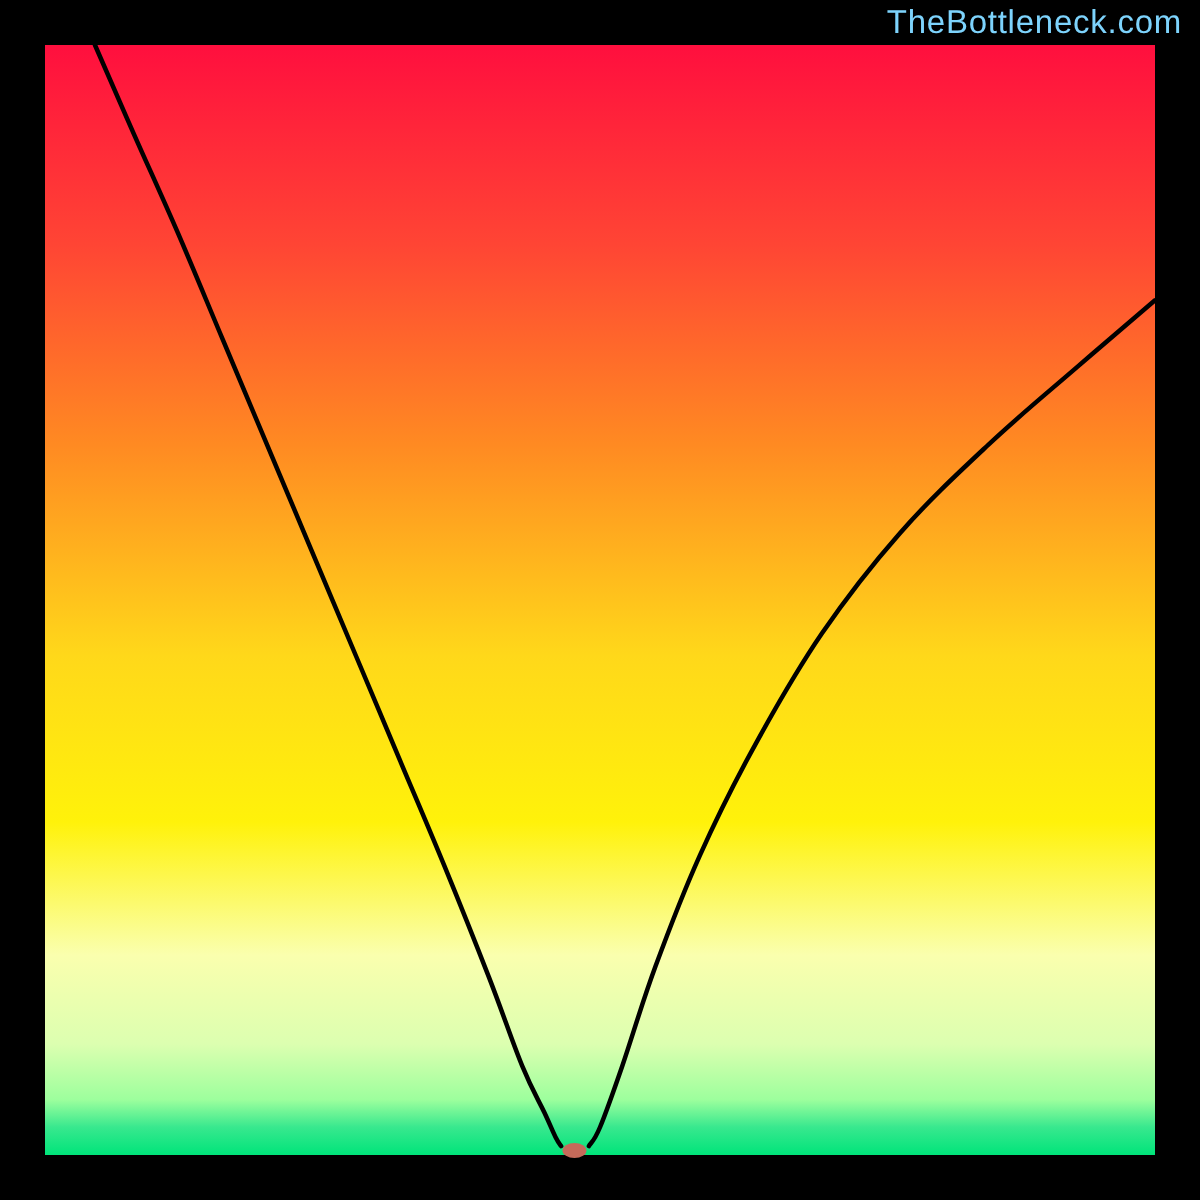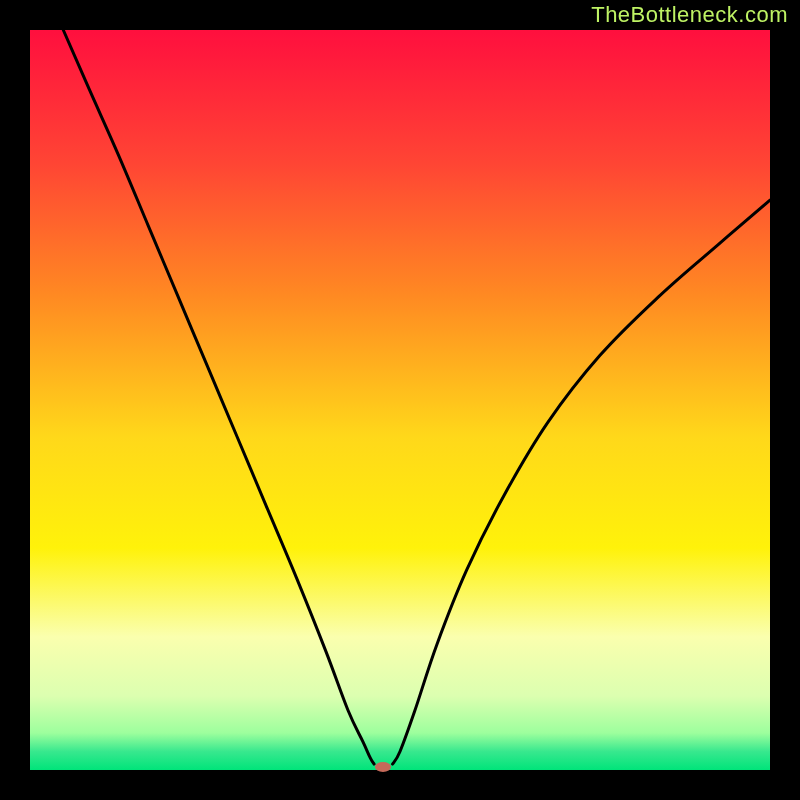--- a/index.html
+++ b/index.html
@@ -16,21 +16,21 @@
     top: 0;
     left: 0;
     width: 800px;
     height: 800px;
     background: #000;
   }
   .watermark {
     position: absolute;
     top: 2px;
     right: 12px;
-    color: #bef264;
+    color: #7dd3fc;
     font-size: 22px;
     font-weight: 500;
     letter-spacing: 0.5px;
   }
   svg {
     position: absolute;
     top: 0;
     left: 0;
     display: block;
   }

